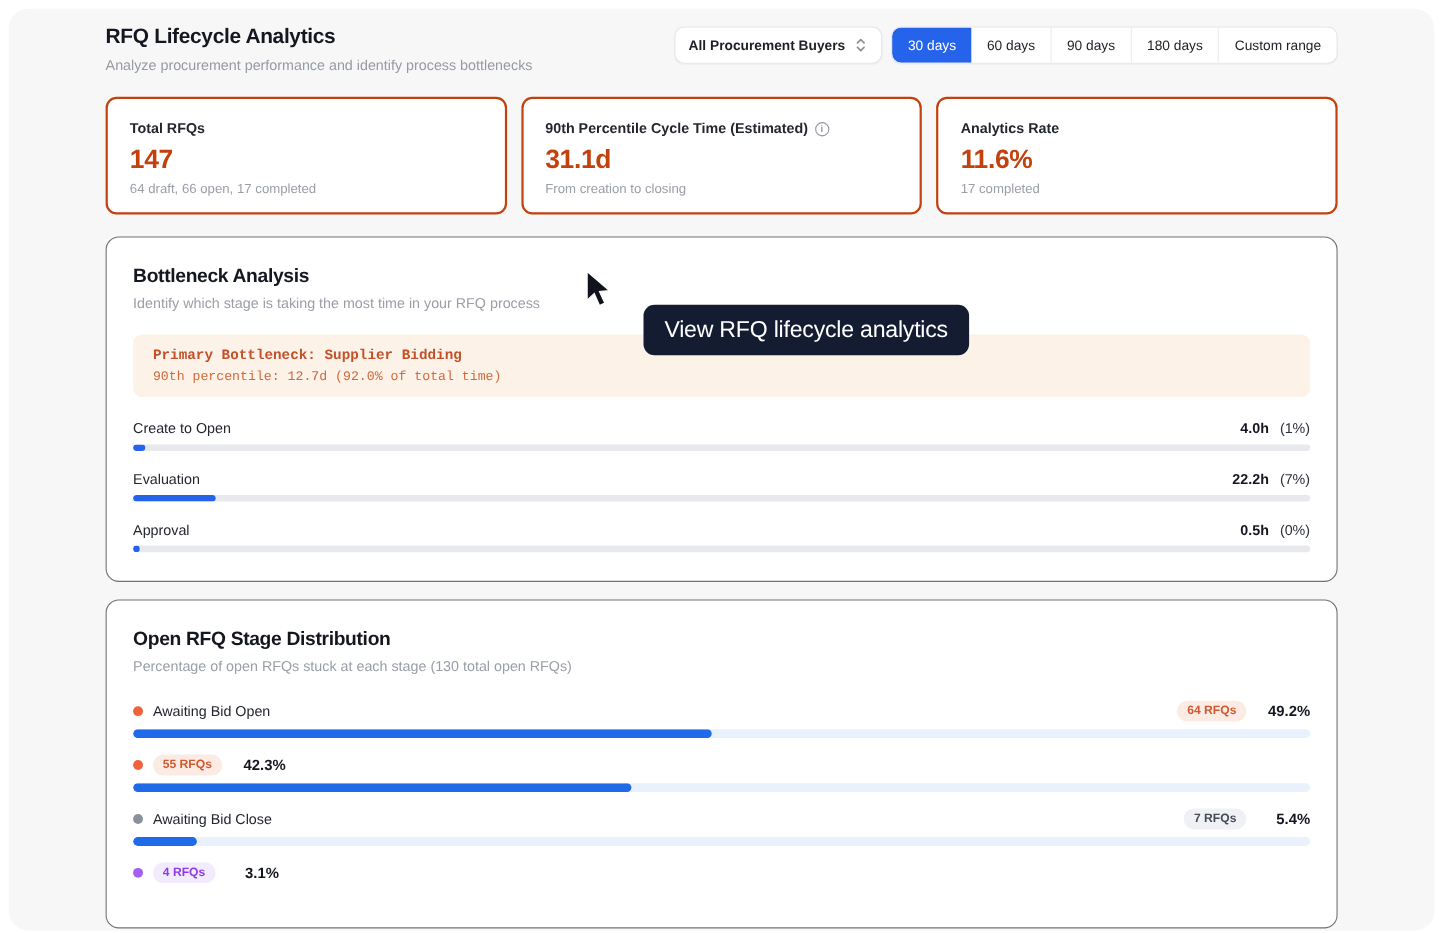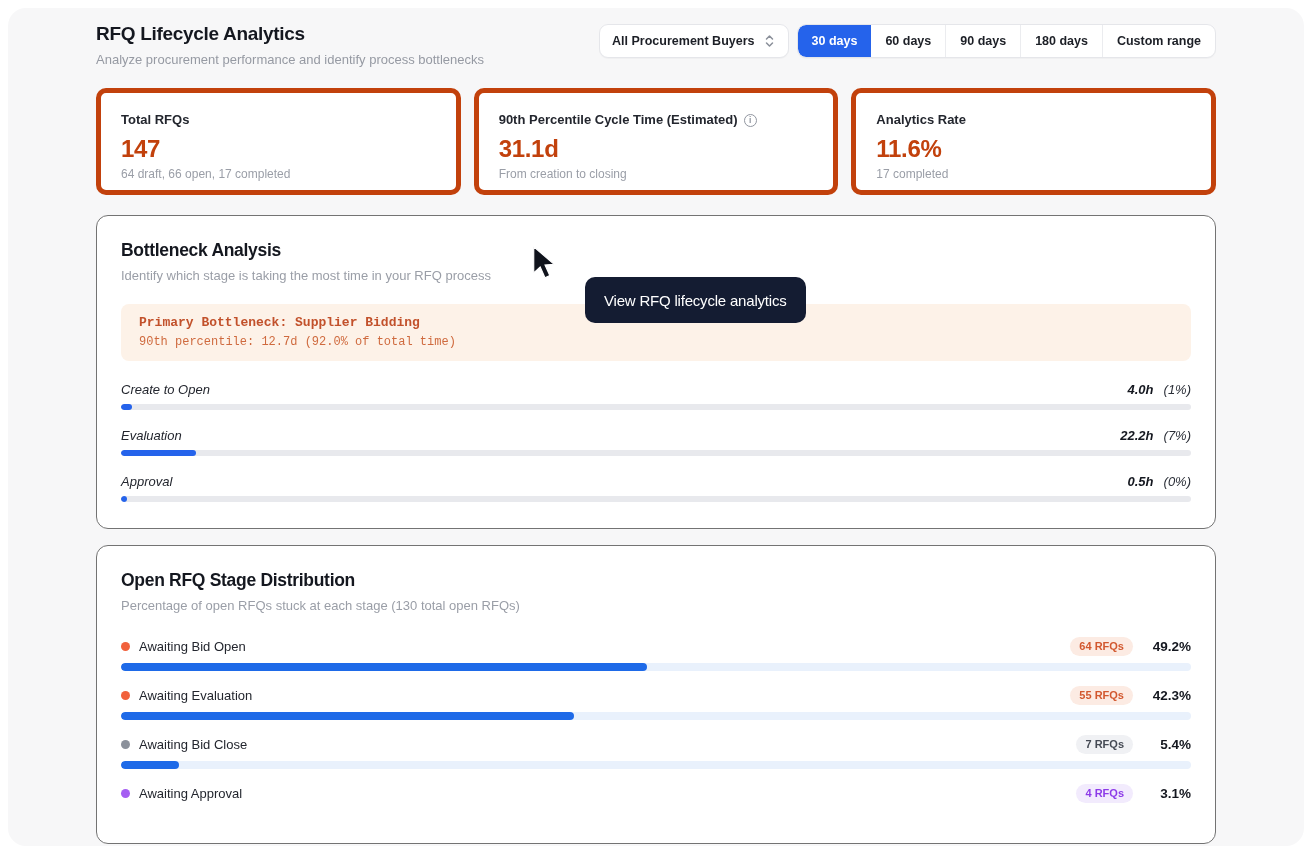--- a/index.html
+++ b/index.html
@@ -14,49 +14,49 @@
   
   .header { display:flex; justify-content:space-between; align-items:flex-start; }
   .page-title { font-size:19px; font-weight:700; color:#14171f; letter-spacing:-0.3px; line-height:24px; }
   .page-sub { font-size:13px; color:#969aa3; margin-top:5px; line-height:17px; }
   .controls { display:flex; gap:8px; margin-top:2px; }
   .dropdown { height:34px; background:#fff; border:1px solid #e5e6ea; border-radius:9px;
     display:flex; align-items:center; gap:8px; padding:0 12px; font-size:12.5px; font-weight:600;
     color:#1c1f26; box-shadow:0 1px 1px rgba(20,25,40,.03); cursor:pointer; }
   .segmented { height:34px; background:#fff; border:1px solid #e5e6ea; border-radius:9px;
     display:flex; align-items:stretch; overflow:hidden; box-shadow:0 1px 1px rgba(20,25,40,.03); }
-  .seg { display:flex; align-items:center; padding:0 14px; font-size:12.5px; font-weight:700;
+  .seg { display:flex; align-items:center; padding:0 14px; font-size:12.5px; font-weight:400;
     color:#1c1f26; border-left:1px solid #ebecef; cursor:pointer; white-space:nowrap; }
   .seg:first-child { border-left:none; }
   .seg.active { background:#2563eb; color:#fff; border-radius:8px 0 0 8px; border-left:none; }
   .seg.active + .seg { border-left:none; }
 
   
   .metrics { display:grid; grid-template-columns:repeat(3,1fr); gap:13px; margin-top:20px; }
-  .mcard { background:#fff; border:5px solid #c2410c; border-radius:10px; height:107px; padding:19px 20px; }
+  .mcard { background:#fff; border:2px solid #c2410c; border-radius:10px; height:107px; padding:19px 20px; }
   .mlabel { font-size:13px; font-weight:600; color:#23262e; line-height:16px; display:flex; align-items:center; gap:6px; }
   .mvalue { font-size:24px; font-weight:700; color:#c2410c; margin-top:7px; line-height:28px; letter-spacing:-0.3px; }
   .mnote { font-size:12px; color:#9a9ea7; margin-top:4px; line-height:15px; }
   .info-dot { width:13px; height:13px; border:1.2px solid #9196a0; border-radius:50%;
     display:inline-flex; align-items:center; justify-content:center; font-size:8.5px; color:#9196a0;
     font-weight:700; flex:none; cursor:pointer; }
 
   
   .panel { background:#fff; border:1px solid #737373; border-radius:12px; padding:23px 24px 26px; }
   .panel.bottleneck { margin-top:20px; }
   .panel.distribution { margin-top:16px; }
   .ptitle { font-size:17.5px; font-weight:700; color:#14171f; letter-spacing:-0.3px; line-height:23px; }
   .psub { font-size:13px; color:#9a9ea7; margin-top:5px; line-height:17px; }
 
   .alert { margin-top:20px; background:#fdf2e8; border-radius:8px; padding:11px 18px;font-family:Liberation Mono, monospace; }
   .alert-title { font-size:13px; font-weight:700; color:#c2512b; line-height:16px; }
   .alert-detail { font-size:12px; color:#cf6a3e; margin-top:4px; line-height:15px; }
 
   .stages { margin-top:20px; }
-  .stage { margin-bottom:17px;font-style:italic; }
+  .stage { margin-bottom:17px; }
   .stage:last-child { margin-bottom:0; }
   .stage-top { display:flex; justify-content:space-between; align-items:center; height:16px; }
   .stage-label { font-size:13px; color:#23262e; font-weight:400; }
   .stage-val { font-size:13px; color:#14171f; display:flex; gap:10px; align-items:baseline; }
   .stage-val .v { font-weight:700; }
   .stage-val .p { font-weight:400; color:#2b2f38; }
   .track { margin-top:7px; height:6px; background:#e8e9ed; border-radius:3px; overflow:hidden; }
   .fill { height:100%; background:#2563eb; border-radius:3px; }
 
   .drows { margin-top:22px; }
@@ -65,21 +65,21 @@
   .dot { width:9px; height:9px; border-radius:50%; flex:none; margin-right:9px; }
   .dlabel { font-size:13px; color:#23262e; flex:1; }
   .badge { font-size:11px; font-weight:700; padding:3.5px 9px; border-radius:999px; margin-right:12px; }
   .dpct { font-size:13.5px; font-weight:700; color:#14171f; width:46px; text-align:right; }
   .dtrack { margin-top:7px; height:8px; background:#e9f1fc; border-radius:4px; overflow:hidden; }
   .dfill { height:100%; background:#1e6ae8; border-radius:4px; }
 
   
   .tooltip { position:absolute; left:585px; top:277px; height:46px; background:#141c32;
     border-radius:10px; display:flex; align-items:center; padding:0 19px; color:#fff;
-    font-size:15px; letter-spacing:-0.2px; z-index:50; }
+    font-size:21px; letter-spacing:-0.2px; z-index:50; }
   .cursor { position:absolute; left:528px; top:244px; z-index:60; pointer-events:none; }
 </style>
 </head>
 <body>
 
 <div class="frame">
   <div class="content">
 
     <div class="header">
       <div>
@@ -183,21 +183,20 @@
             <span class="badge" style="background: rgb(252, 235, 227); color: rgb(210, 88, 47);">64 RFQs</span>
             <span class="dpct">49.2%</span>
           </div>
           <div class="dtrack">
               <div class="dfill" style="width: 49.2%;"></div>
             </div>
         </div>
         <div class="drow">
           <div class="drow-top">
             <span class="dot" style="background: rgb(241, 97, 60);"></span>
-            <span class="dlabel">Awaiting Evaluation</span>
             <span class="badge" style="background: rgb(252, 235, 227); color: rgb(210, 88, 47);">55 RFQs</span>
             <span class="dpct">42.3%</span>
           </div>
           <div class="dtrack">
               <div class="dfill" style="width: 42.3%;"></div>
             </div>
         </div>
         <div class="drow">
           <div class="drow-top">
             <span class="dot" style="background: rgb(139, 145, 155);"></span>
@@ -205,21 +204,20 @@
             <span class="badge" style="background: rgb(240, 241, 244); color: rgb(69, 74, 84);">7 RFQs</span>
             <span class="dpct">5.4%</span>
           </div>
           <div class="dtrack">
               <div class="dfill" style="width: 5.4%;"></div>
             </div>
         </div>
         <div class="drow">
           <div class="drow-top">
             <span class="dot" style="background: rgb(165, 94, 242);"></span>
-            <span class="dlabel">Awaiting Approval</span>
             <span class="badge" style="background: rgb(242, 235, 253); color: rgb(141, 59, 232);">4 RFQs</span>
             <span class="dpct">3.1%</span>
           </div>
 
         </div>
       </div>
     </div>
 
   </div>
 </div>

